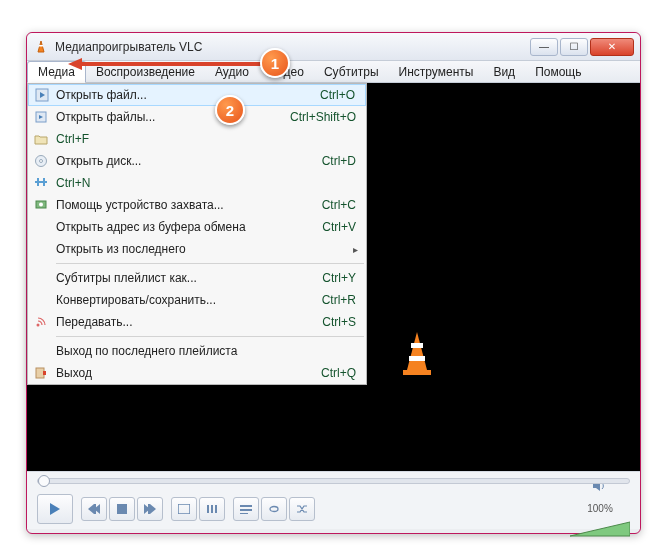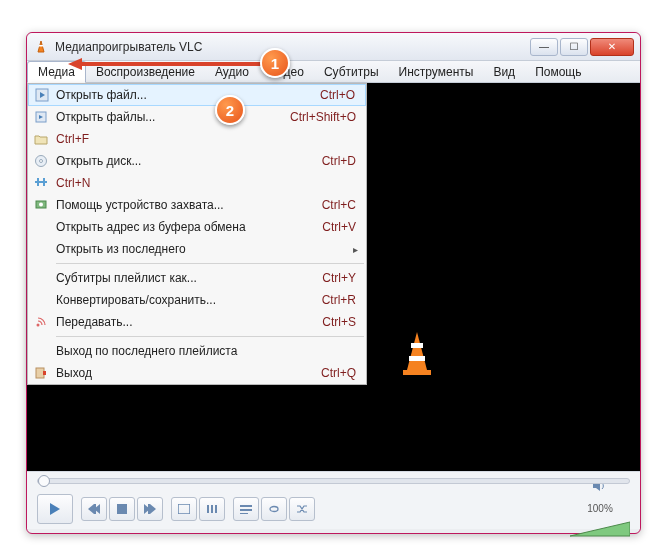--- a/index.html
+++ b/index.html
@@ -41,21 +41,21 @@
     position: absolute; left: 0; top: 0; width: 340px; background: #f7f7f7;
     border: 1px solid #b9b9b9; box-shadow: 2px 3px 6px rgba(0,0,0,.3);
     font-size: 12px; color: #222;
   }
   .dd-item {
     display: flex; align-items: center; height: 22px; padding: 0 10px 0 28px; position: relative;
   }
   .dd-item.hover { background: #e5f3ff; border: 1px solid #a8d8ff; height: 22px; padding-left: 27px;}
   .dd-icon { position: absolute; left: 4px; width: 18px; height: 18px; display:flex; align-items:center; justify-content:center; }
   .dd-label { flex: 1; }
-  .dd-short { color: #7f1d1d; }
+  .dd-short { color: #14532d; }
   .dd-sep { height: 1px; background: #d3d3d3; margin: 3px 2px 3px 28px; }
   .dd-sub::after { content: "▸"; position: absolute; right: 8px; color: #555; font-size: 10px; }
 
   .seekbar {
     height: 18px; display: flex; align-items: center; padding: 0 10px;
     background: #f2f4f7; border-top: 1px solid #d6dbe3;
   }
   .seek-track {
     flex: 1; height: 6px; background: #e1e5ec; border: 1px solid #c3c9d4; border-radius: 3px; position: relative;
   }

